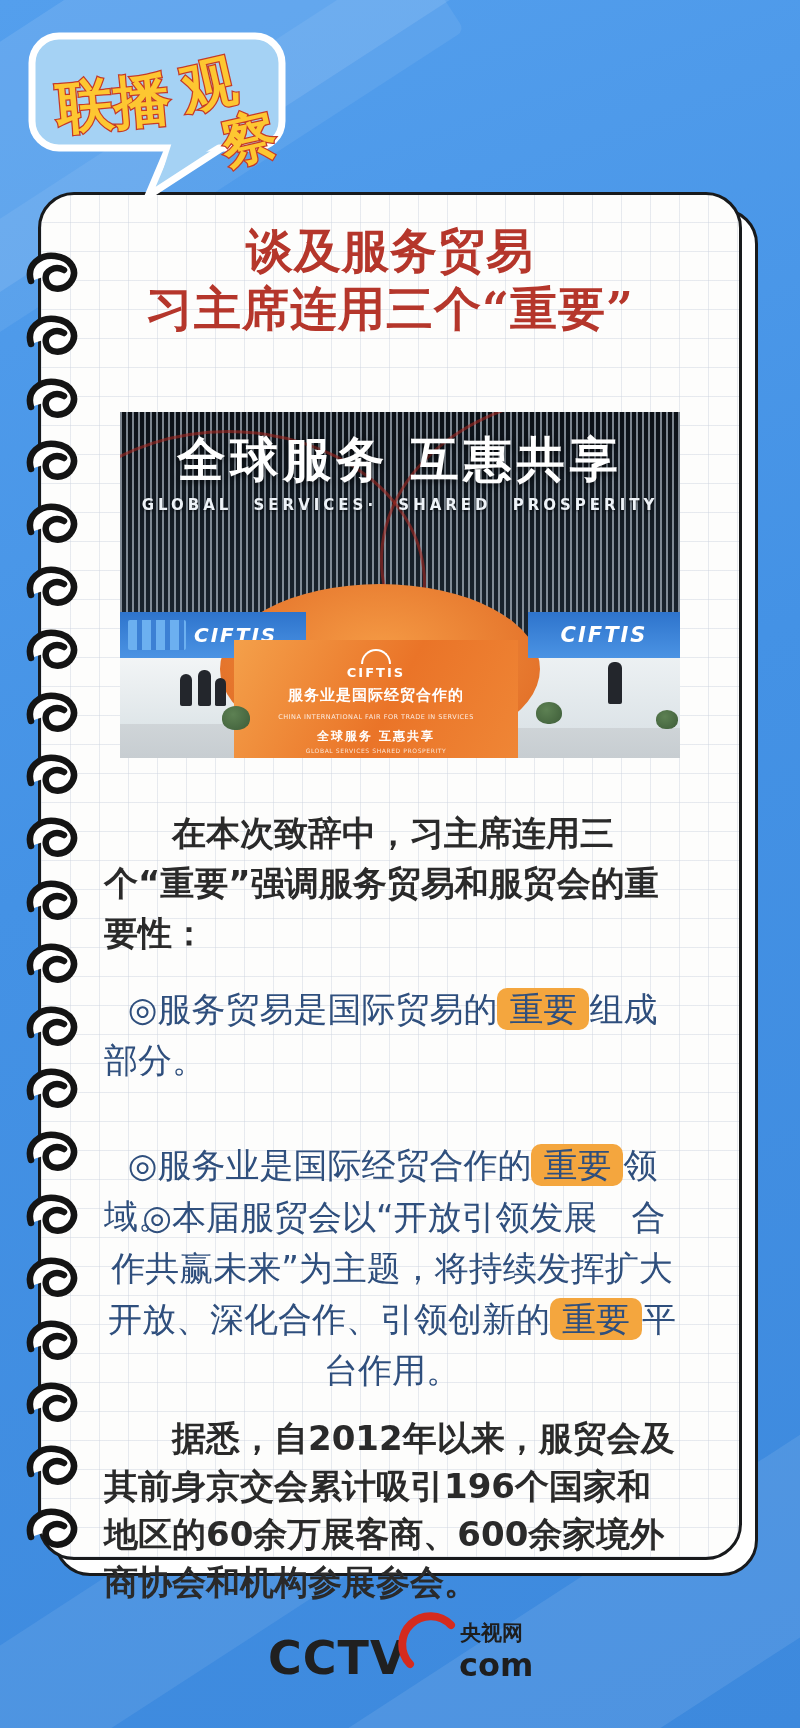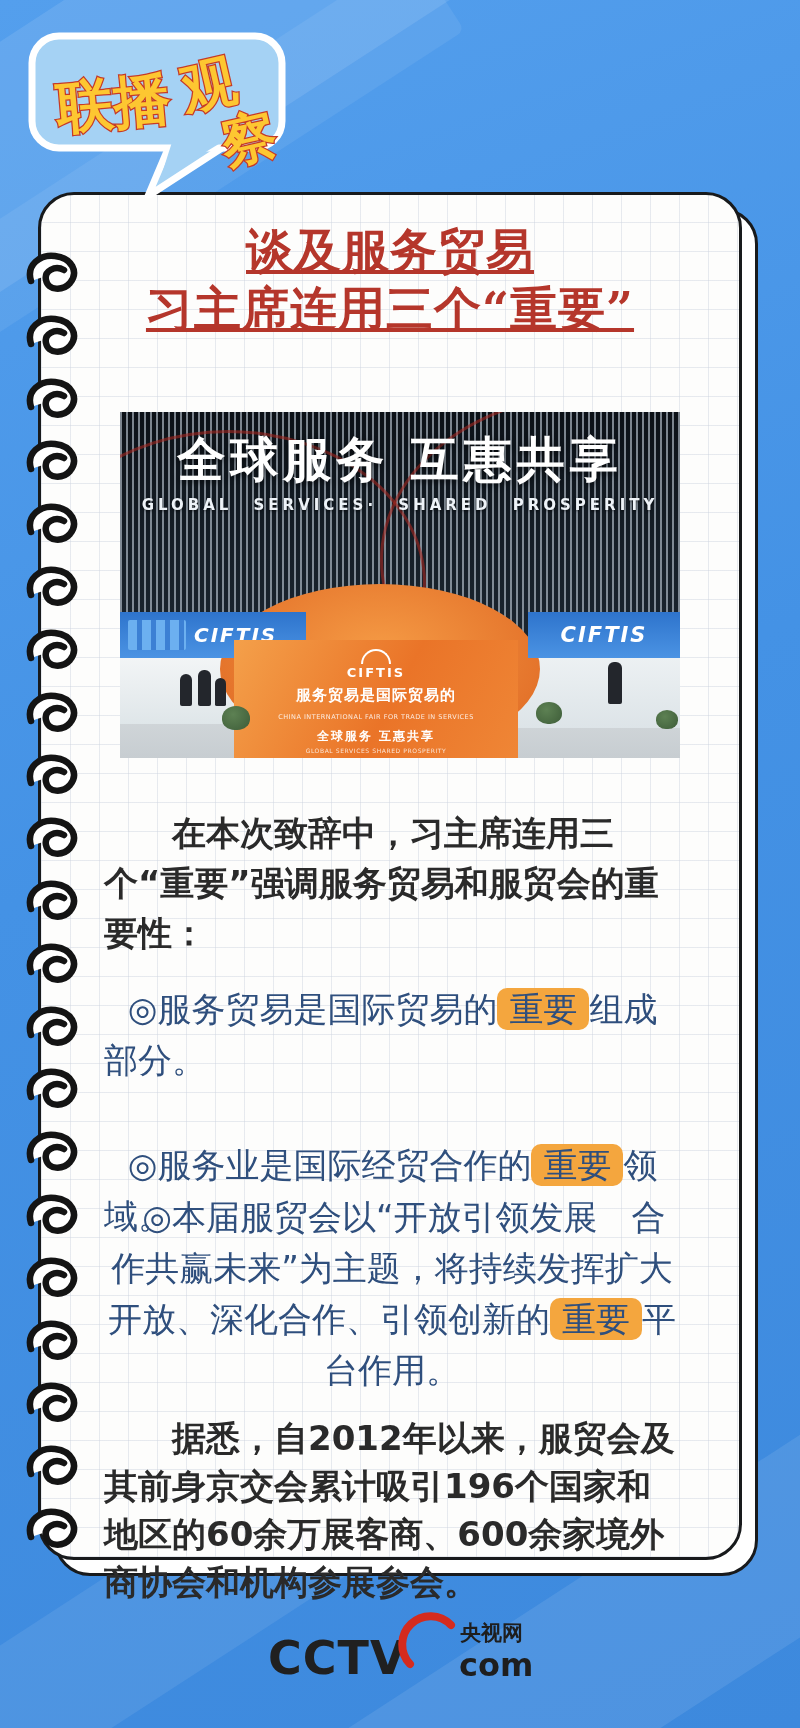--- a/index.html
+++ b/index.html
@@ -29,21 +29,21 @@
   }
   
   .binding{position:absolute;left:24px;top:250px;height:1300px;display:flex;flex-direction:column;justify-content:space-between;z-index:6;}
   .ring{width:66px;height:44px;}
 
   
   .title{
     position:absolute;left:98px;top:222px;width:584px;z-index:5;
     text-align:center;color:#b5362b;font-weight:700;
     font-family:"DejaVu Serif","Liberation Serif",serif;
-    font-size:47px;line-height:58px;letter-spacing:1px;text-decoration:underline;
+    font-size:47px;line-height:58px;letter-spacing:1px;
   }
 
   
   .photo{position:absolute;left:120px;top:412px;width:560px;height:346px;overflow:hidden;background:#10151b;z-index:5;}
   .ceiling{position:absolute;left:0;top:0;width:560px;height:240px;
     background:
       repeating-linear-gradient(90deg,rgba(214,226,238,0.55) 0 2px,rgba(0,0,0,0) 2px 6px),
       linear-gradient(#0c1117 0%,#161f28 60%,#1b2630 100%);
   }
   .cable{position:absolute;border:3px solid rgba(165,38,32,0.6);border-radius:50%;background:transparent;}
@@ -204,21 +204,21 @@
     <div class="banner banner-l">
       <div class="flags"></div>
       <span>CIFTIS</span>
     </div>
     <div class="banner banner-r">
       <span>CIFTIS</span>
     </div>
     <div class="stage-panel">
       <div class="stage-logo-arc"></div>
       <div class="stage-logo-text">CIFTIS</div>
-      <div class="stage-cn">服务贸易是国际贸易的</div>
+      <div class="stage-cn">服务业是国际经贸合作的</div>
       <div class="stage-en">CHINA INTERNATIONAL FAIR FOR TRADE IN SERVICES</div>
       <div class="stage-slogan-cn">全球服务 互惠共享</div>
       <div class="stage-slogan-en">GLOBAL SERVICES SHARED PROSPERITY</div>
     </div>
     <div class="person p1"></div>
     <div class="person p2"></div>
     <div class="person p3"></div>
     <div class="person p4"></div>
     <div class="plant g1"></div>
     <div class="plant g2"></div>

